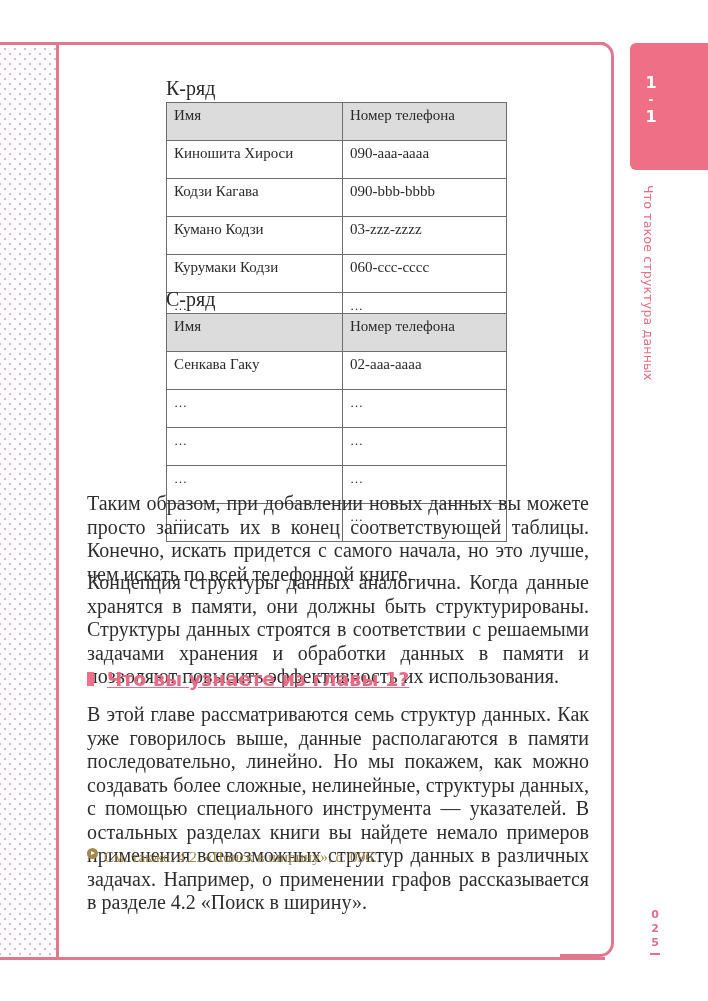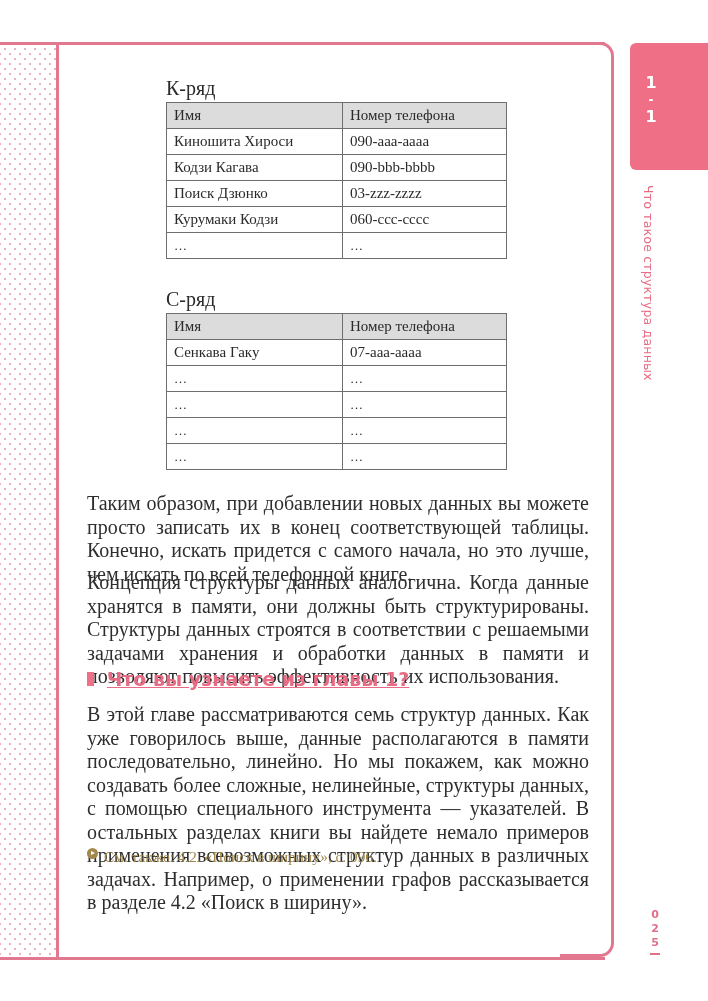--- a/index.html
+++ b/index.html
@@ -135,21 +135,21 @@
     }
     table.data {
       border-collapse: collapse;
       width: 341px;
       font-size: 15px;
       color: #2a2a2a;
     }
     table.data th, table.data td {
       border: 1.5px solid #6e6e6e;
       height: 25px;
-      padding: 0 0 0 7px;
+      padding: 0 0 12px 7px;
       text-align: left;
       font-weight: normal;
       vertical-align: middle;
       margin-left: 32px;
     }
     table.data th {
       background: #dcdcdc;
     }
     table.data .col1 { width: 168px; }
     table.data .dots-cell { font-size: 13px; }
@@ -245,21 +245,21 @@
     </tr>
     <tr>
       <td>Киношита Хироси</td>
       <td>090-aaa-aaaa</td>
     </tr>
     <tr>
       <td>Кодзи Кагава</td>
       <td>090-bbb-bbbb</td>
     </tr>
     <tr>
-      <td>Поиск Дзюнко</td>
+      <td>Кумано Кодзи</td>
       <td>03-zzz-zzzz</td>
     </tr>
     <tr>
       <td>Курумаки Кодзи</td>
       <td>060-ccc-cccc</td>
     </tr>
     <tr>
       <td class="dots-cell">…</td>
       <td class="dots-cell">…</td>
     </tr>
@@ -270,21 +270,21 @@
 <div class="table-block" style="top:290px;">
   <div class="table-caption">С-ряд</div>
   <table class="data">
     <tbody>
         <tr>
       <th class="col1">Имя</th>
       <th>Номер телефона</th>
     </tr>
     <tr>
       <td>Сенкава Гаку</td>
-      <td>07-aaa-aaaa</td>
+      <td>02-aaa-aaaa</td>
     </tr>
     <tr>
       <td class="dots-cell">…</td>
       <td class="dots-cell">…</td>
     </tr>
     <tr>
       <td class="dots-cell">…</td>
       <td class="dots-cell">…</td>
     </tr>
     <tr>

